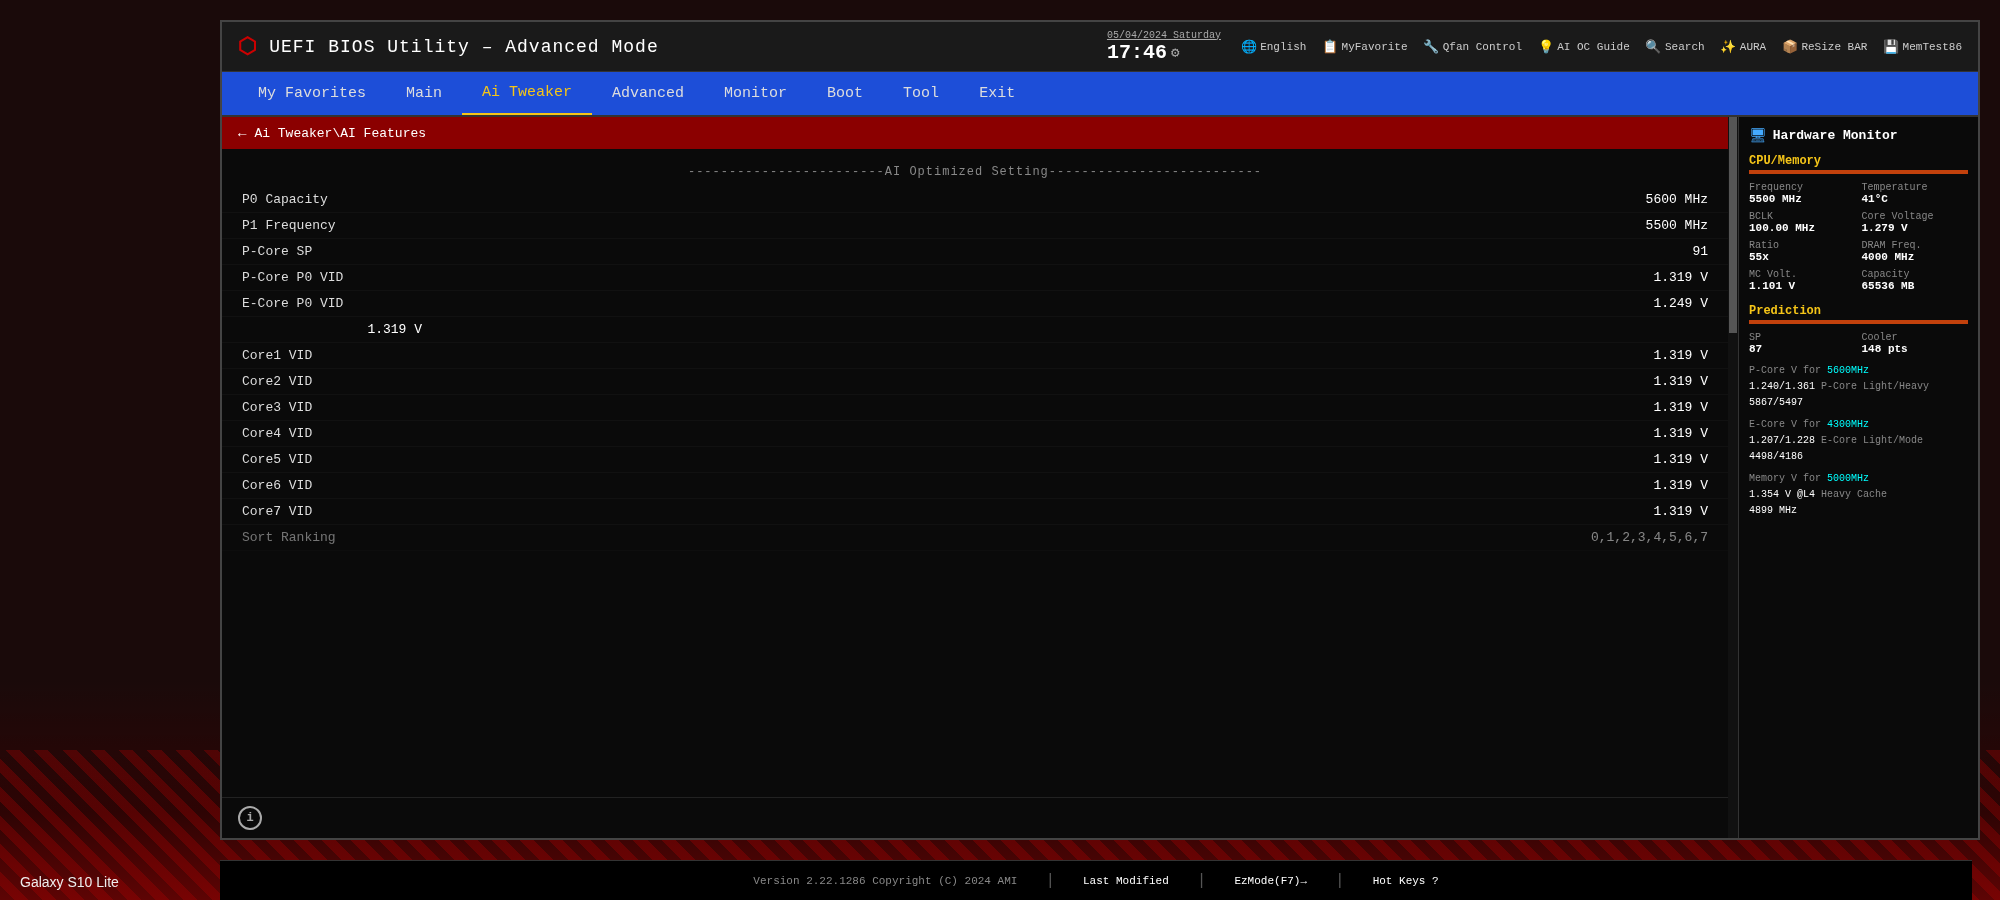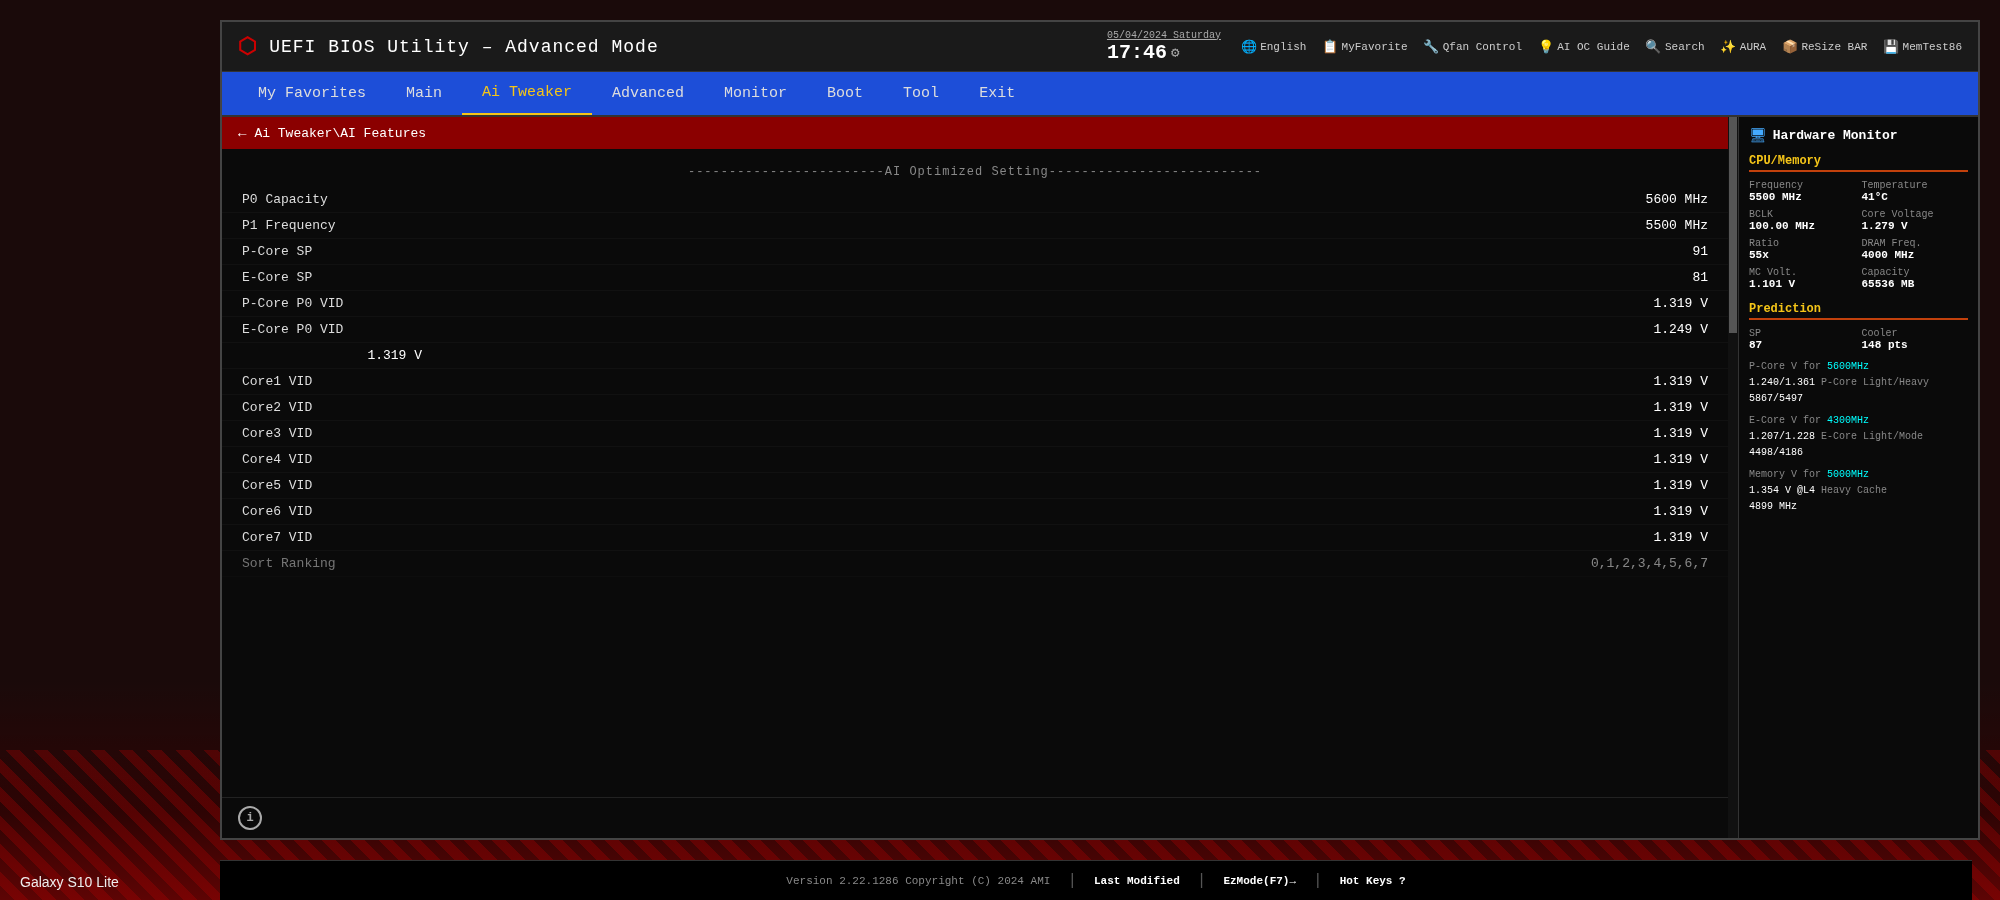--- a/index.html
+++ b/index.html
@@ -275,21 +275,21 @@
       font-size: 13px;
       font-weight: bold;
     }
 
     .hw-section-title {
       color: #f5c518;
       font-size: 12px;
       font-weight: bold;
       margin: 6px 0 8px 0;
       padding-bottom: 2px;
-      border-bottom: 2px solid #c2410c;
+      border-bottom: 4px solid #c2410c;
     }
 
     .hw-grid {
       display: grid;
       grid-template-columns: 1fr 1fr;
       gap: 6px;
       margin-bottom: 8px;
     }
     .hw-label {
       color: #888;
@@ -313,35 +313,35 @@
     .version-bar {
       position: absolute;
       bottom: 0;
       left: 220px;
       right: 28px;
       height: 40px;
       background: #000;
       display: flex;
       align-items: center;
       justify-content: center;
-      gap: 17px;
+      gap: 28px;
       border-top: 1px solid #333;
       z-index: 11;
     }
     .version-text {
       color: #888;
       font-size: 11px;
     }
     .version-action {
       color: #ccc;
       font-size: 11px;
     }
     .version-action span {
       color: #fff;
-      font-weight: bold;
+      font-weight: normal;
     }
 
     
     .camera-label {
       position: absolute;
       bottom: 10px;
       left: 20px;
       color: #eee;
       font-size: 14px;
       font-family: sans-serif;
@@ -460,24 +460,20 @@
         <div class="setting-row">
           <span class="setting-name">P1 Frequency</span>
           <span class="setting-value">5500 MHz</span>
         </div>
 
         <div class="setting-row">
           <span class="setting-name">P-Core SP</span>
           <span class="setting-value">91</span>
         </div>
 
-        <div class="setting-row">
-          <span class="setting-name">E-Core SP</span>
-          <span class="setting-value">81</span>
-        </div>
 
         <div class="setting-row">
           <span class="setting-name">P-Core P0 VID</span>
           <span class="setting-value">1.319 V</span>
         </div>
 
         <div class="setting-row">
           <span class="setting-name">E-Core P0 VID</span>
           <span class="setting-value">1.249 V</span>
         </div>

